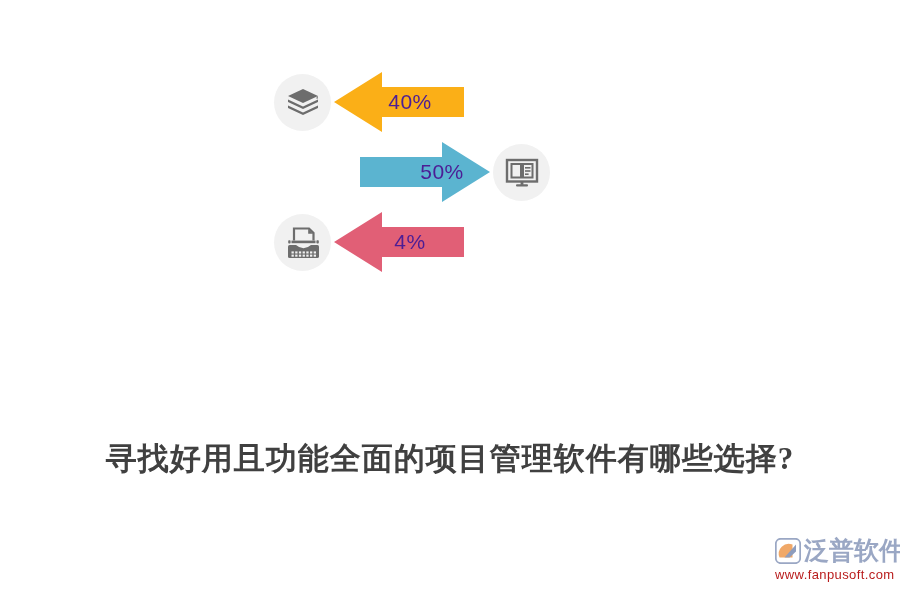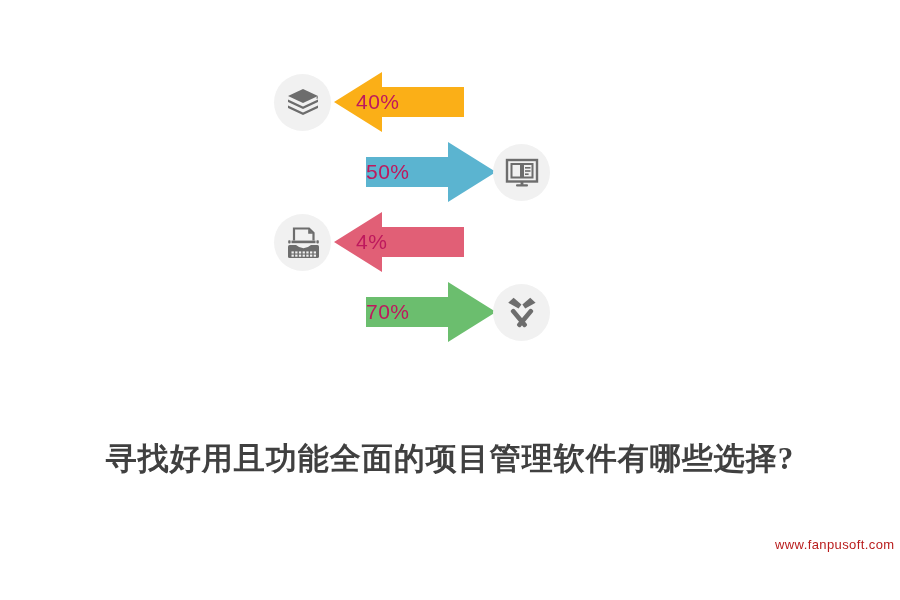--- a/index.html
+++ b/index.html
@@ -59,37 +59,38 @@
   .icon-badge svg { display: block; }
 
   
   .arrow {
     position: absolute;
     top: 0px;
     width: 130px;
     height: 60px;
   }
   .arrow.point-left  { left: 66px; }
-  .arrow.point-right { left: 98px; }
+  .arrow.point-right { left: 92px; padding-left: 28px; }
 
   .arrow svg {
     position: absolute;
     inset: 0;
     width: 130px;
     height: 60px;
     display: block;
   }
 
   .arrow-label {
     position: absolute;
     top: 0;
     height: 60px;
     line-height: 60px;
     width: 130px;
-    color: #be185d;
+    text-align: center;
+    color: #4c1d95;
     font-size: 21px;
     font-family: "Liberation Sans", sans-serif;
     letter-spacing: 0.5px;
   }
   .arrow.point-left  .arrow-label { padding-left: 22px; width: 108px; }
   .arrow.point-right .arrow-label { padding-right: 22px; width: 108px; }
 
   
   .headline {
     position: absolute;
@@ -242,45 +243,32 @@
       </div>
 
       <div class="arrow point-left">
         <svg viewBox="0 0 130 60" preserveAspectRatio="none">
           <polygon points="0,30 48,0 48,15 130,15 130,45 48,45 48,60" fill="#E15F76"></polygon>
         </svg>
         <div class="arrow-label">4%</div>
       </div>
     </div>
 
-    <div class="row row-3">
-      <div class="arrow point-right">
-        <svg viewBox="0 0 130 60" preserveAspectRatio="none">
-          <polygon points="130,30 82,0 82,15 0,15 0,45 82,45 82,60" fill="#6BBE6E"></polygon>
-        </svg>
-        <div class="arrow-label">70%</div>
-      </div>
-
-      <div class="icon-badge right">
-        <span>
-          <svg width="36" height="34" viewBox="0 0 36 34">
-            <g fill="#6d6d6d">
-
-              <path d="M4.2 6.8 L9.6 1.8 L17.4 8.6 L14.6 12.6 Z"></path>
-              <rect x="12.6" y="11.0" width="4.6" height="22" rx="1.6" transform="rotate(-40 14.9 22)"></rect>
-
-              <path d="M31.6 6.8 L26.2 1.8 L18.4 8.6 L21.2 12.6 Z"></path>
-              <rect x="18.8" y="11.0" width="4.6" height="22" rx="1.6" transform="rotate(40 21.1 22)"></rect>
-            </g>
-          </svg>
-        </span>
-      </div>
-    </div>
 
   </div>
 
   <div class="headline" style="color: #404040;">寻找好用且功能全面的项目管理软件有哪些选择?</div>
 
   <div class="logo">
+    <div class="logo-row">
+      <span class="logo-mark">
+        <svg width="26" height="26" viewBox="0 0 26 26">
+          <rect x="0.8" y="0.8" width="24.4" height="24.4" rx="5" fill="none" stroke="#9aa7c4" stroke-width="1.8"></rect>
+          <path d="M4.5 19.5 A 10 10 0 0 1 17.5 6.5 L17.5 19.5 Z" fill="#F0A868"></path>
+          <path d="M9.5 19.5 L21 6.5 L21 13.5 L14.5 19.5 Z" fill="#8e9dbd"></path>
+        </svg>
+      </span>
+      <span class="logo-name">泛普软件</span>
+    </div>
     <div class="logo-url">www.fanpusoft.com</div>
   </div>
 
 </div>
 
 </body></html>

